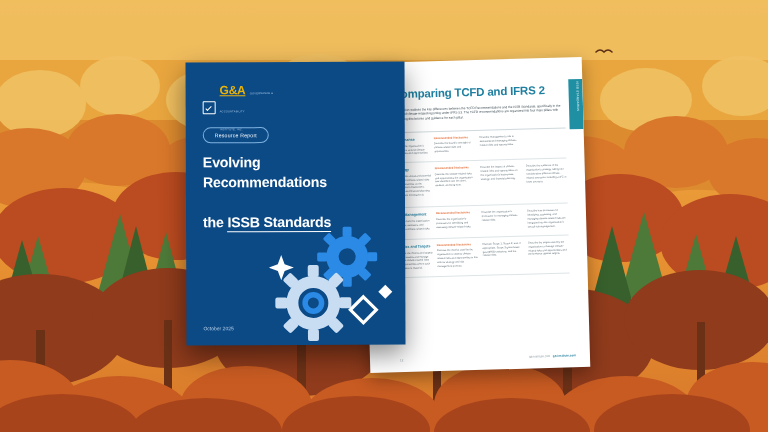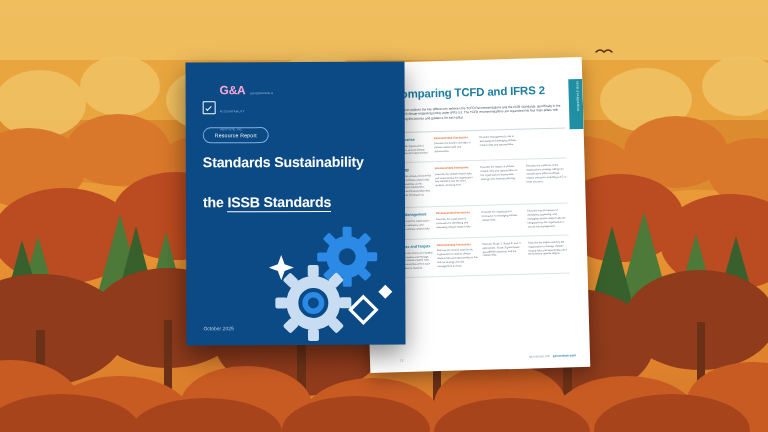--- a/index.html
+++ b/index.html
@@ -163,25 +163,26 @@
   .logo-mark:after {
     content: "";
     position: absolute;
     left: 2px; top: 4.2px;
     width: 5px; height: 2.4px;
     border-left: 1.1px solid #fff;
     border-bottom: 1.1px solid #fff;
     transform: rotate(-45deg);
   }
   .logo-text .lt-main {
-    color: #f9a8d4;
+    color: #eab308;
     font-size: 12px;
     font-weight: bold;
     letter-spacing: -0.3px;
     line-height: 1;
+    text-decoration: underline;
   }
   .logo-text .lt-sub {
     color: #a9c8e6;
     font-size: 2.6px;
     line-height: 1.25;
     margin-top: 1.5px;
     letter-spacing: .2px;
   }
   .cover .pill {
     position: absolute;
@@ -439,21 +440,21 @@
             <span>GOVERNANCE &amp;</span><br>
             <span>ACCOUNTABILITY</span><br>
             <span>INSTITUTE, INC.</span>
           </span>
         </span>
       </div>
 
       <div class="pill">Resource Report</div>
 
       <div class="cover-title">
-        <span>Standards Sustainability</span><br>
+        <span>Evolving Recommendations</span><br>
         <br>
         <span>the </span><span class="ul">ISSB Standards</span>
       </div>
 
       <div class="cover-date">October 2025</div>
 
       <div class="art">
         <svg viewBox="0 0 132 132" xmlns="http://www.w3.org/2000/svg">
 
           <g fill="#ffffff">

